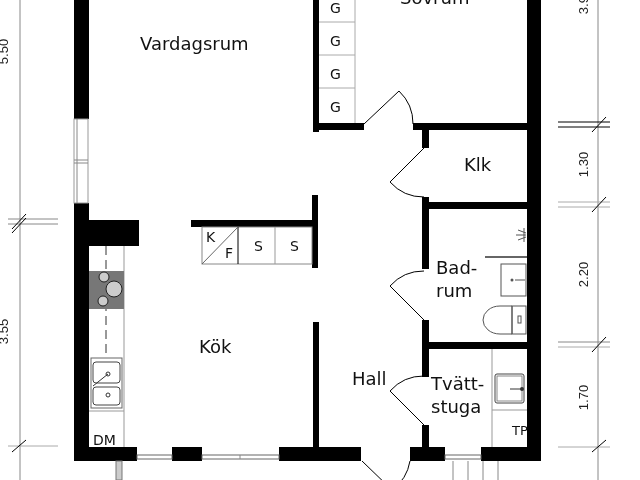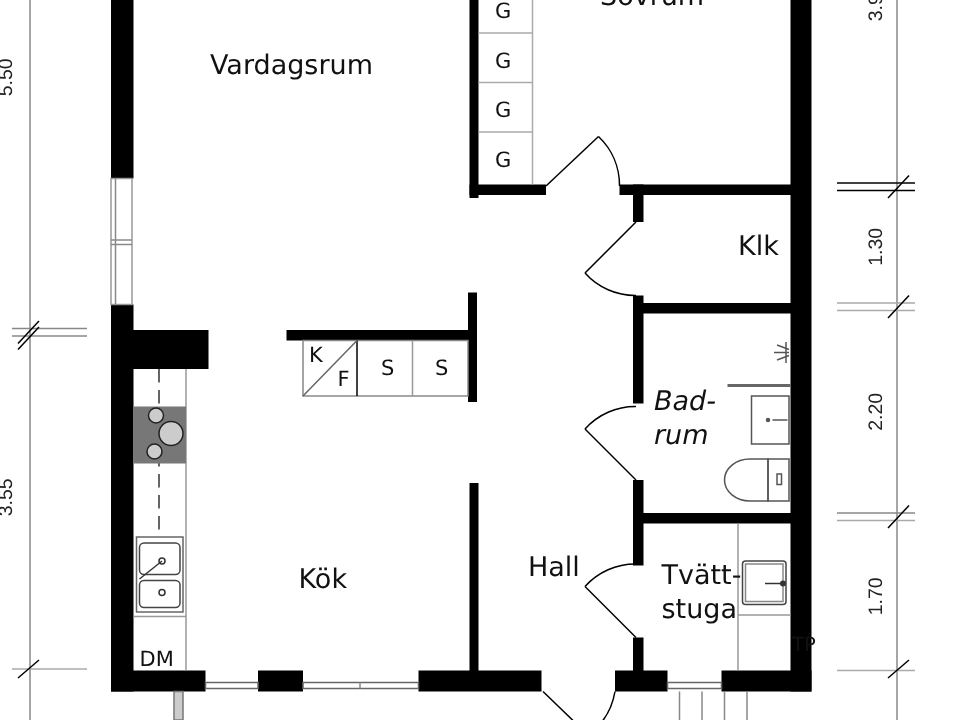--- a/index.html
+++ b/index.html
@@ -148,41 +148,41 @@
     <line x1="492" y1="410" x2="527" y2="410" stroke="#999" stroke-width="1"></line>
     <rect x="495" y="374" width="29" height="29" rx="2" fill="none" stroke="#444" stroke-width="1"></rect>
     <rect x="497" y="376" width="25" height="25" fill="none" stroke="#888" stroke-width="1"></rect>
     <line x1="510" y1="389" x2="522" y2="389" stroke="#333" stroke-width="1"></line>
     <circle cx="522" cy="389" r="2" fill="#333"></circle>
   </g>
 </svg>
 
 <div class="room-label" style="left:140px; top:33px;">Vardagsrum</div>
 <div class="room-label" style="left:400px; top:-13px;">Sovrum</div>
-<div class="room-label" style="left:492px; top:154px;">Klk</div>
-<div class="room-label" style="left:436px; top:257px;font-style:italic;">
+<div class="room-label" style="left:464px; top:154px;">Klk</div>
+<div class="room-label" style="left:436px; top:257px;">
   <div>Bad-</div>
   <div>rum</div>
 </div>
-<div class="room-label" style="left:199px; top:336px;margin-top:40px;">Kök</div>
+<div class="room-label" style="left:199px; top:336px;">Kök</div>
 <div class="room-label" style="left:352px; top:368px;">Hall</div>
-<div class="room-label" style="left:431px; top:373px;margin-left:10px;">
+<div class="room-label" style="left:431px; top:373px;">
   <div>Tvätt-</div>
   <div>stuga</div>
 </div>
 
 <div class="small-label" style="left:330px; top:0px;">G</div>
 <div class="small-label" style="left:330px; top:33px;">G</div>
 <div class="small-label" style="left:330px; top:66px;">G</div>
 <div class="small-label" style="left:330px; top:99px;">G</div>
 <div class="small-label" style="left:206px; top:229px;">K</div>
 <div class="small-label" style="left:225px; top:245px;">F</div>
 <div class="small-label" style="left:254px; top:238px;">S</div>
 <div class="small-label" style="left:290px; top:238px;">S</div>
 <div class="small-label" style="left:93px; top:432px;">DM</div>
-<div class="small-label" style="left:528px; top:423px; font-size:13px;">TP</div>
+<div class="small-label" style="left:512px; top:423px; font-size:13px;">TP</div>
 
 <div class="dim" style="left:-9px; top:44px;">5.50</div>
 <div class="dim" style="left:-9px; top:324px;">3.55</div>
 <div class="dim" style="left:571px; top:-6px;">3.95</div>
 <div class="dim" style="left:571px; top:157px;">1.30</div>
 <div class="dim" style="left:571px; top:267px;">2.20</div>
 <div class="dim" style="left:571px; top:390px;">1.70</div>
 
 </body></html>

